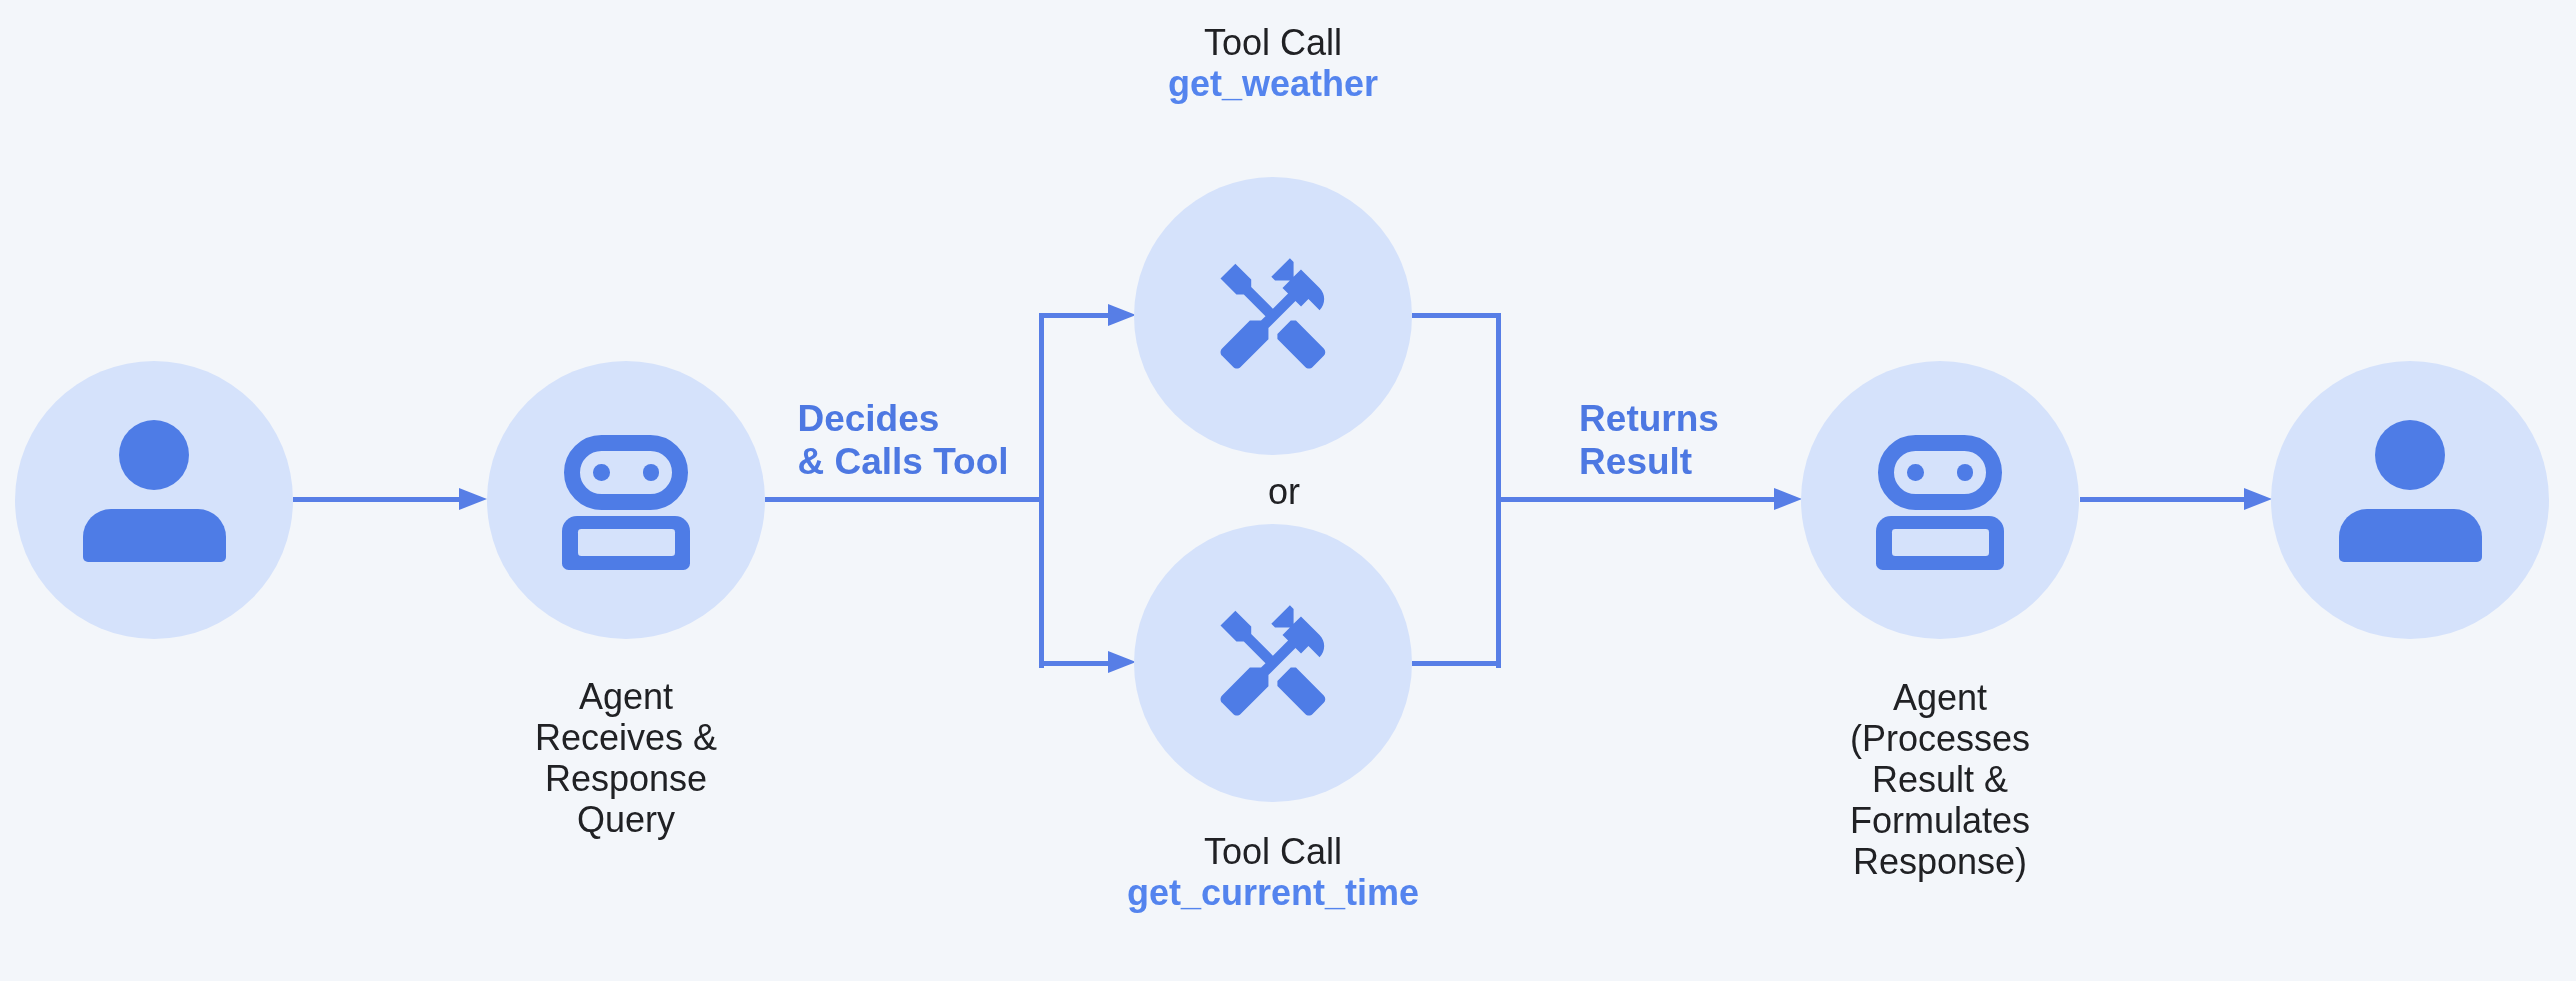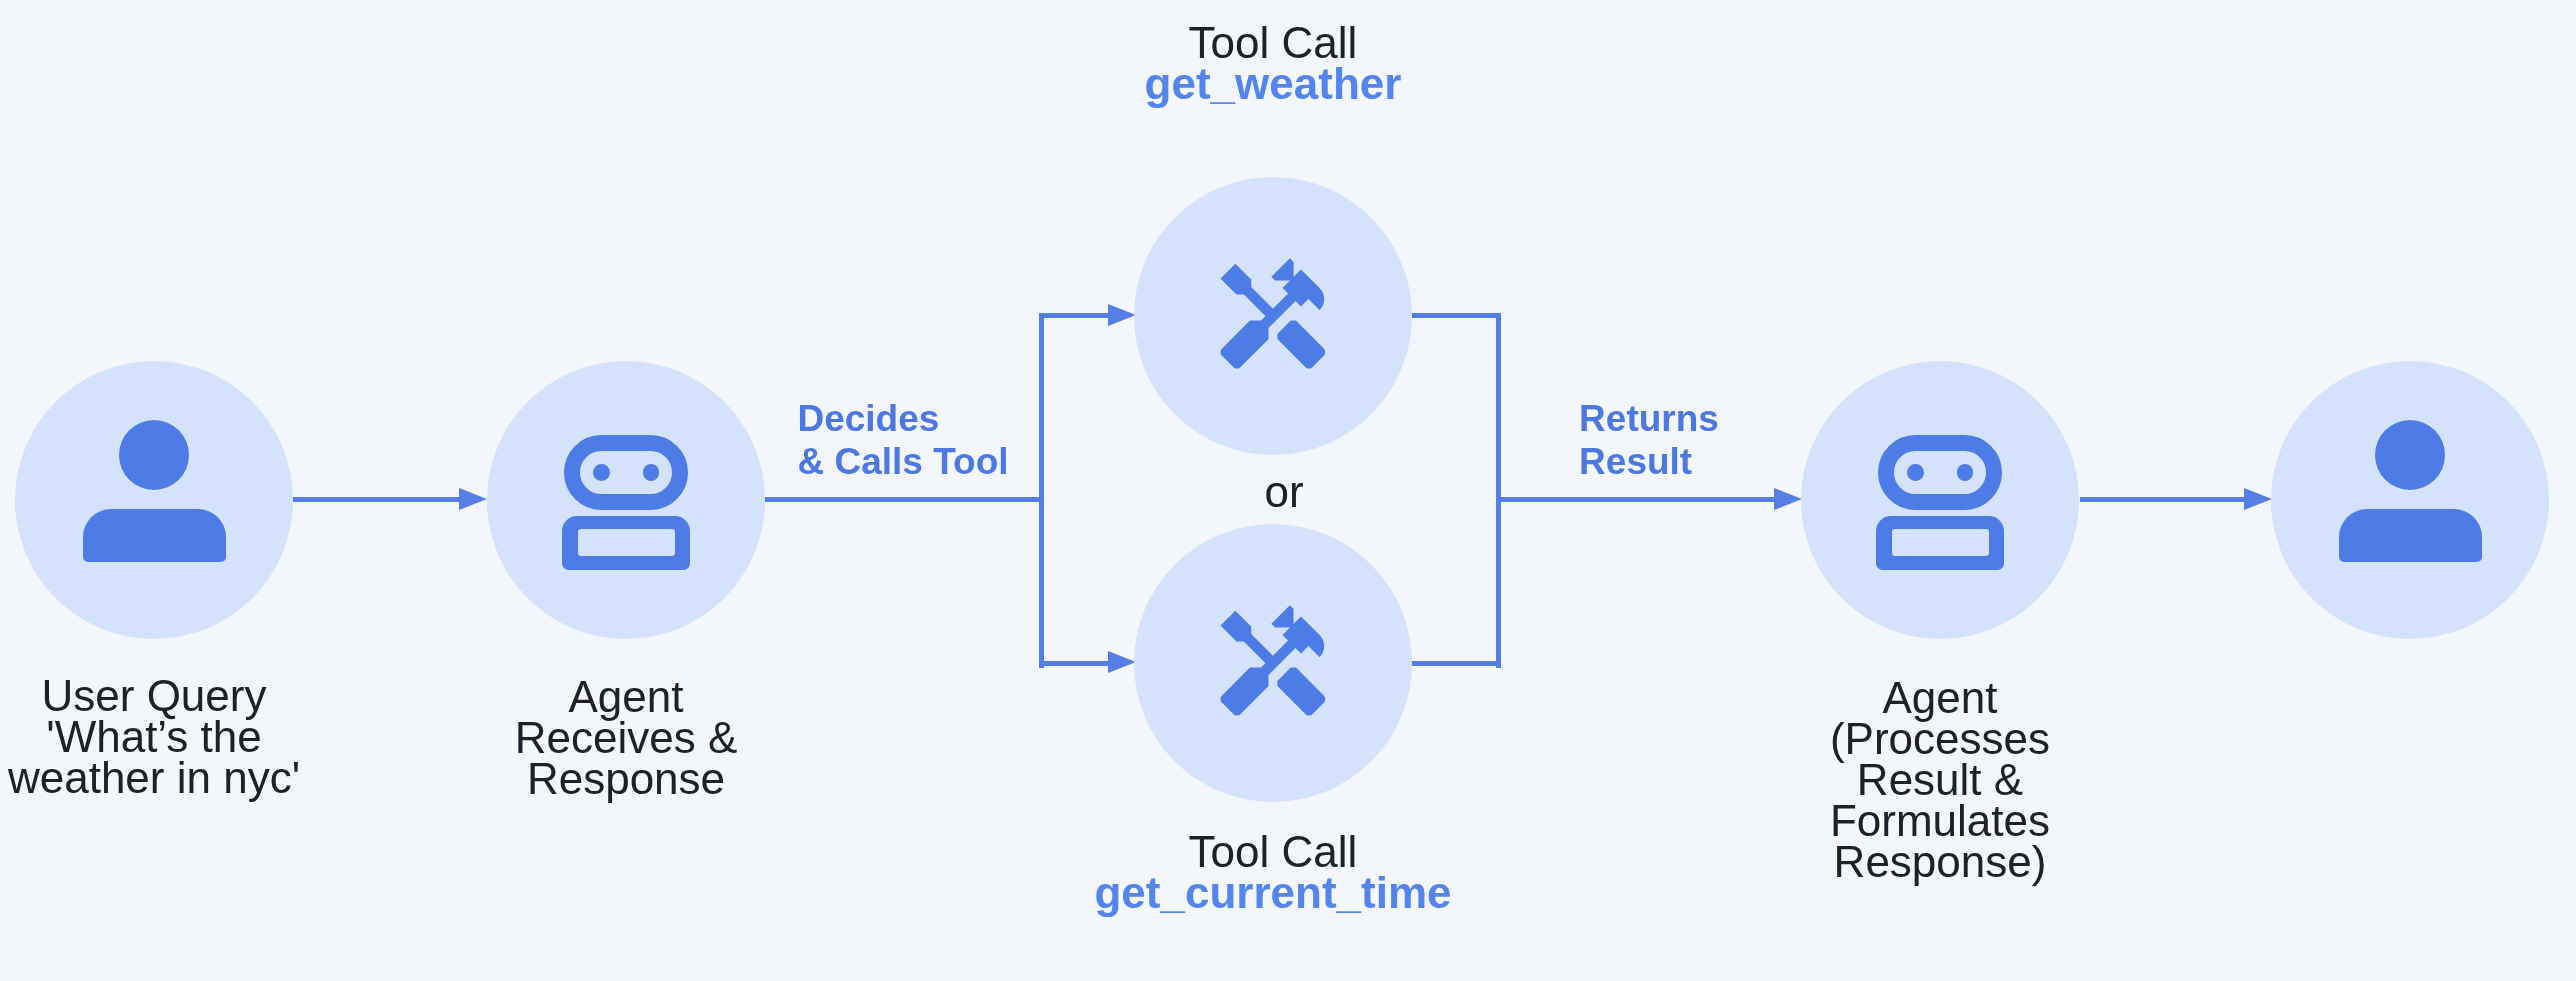--- a/index.html
+++ b/index.html
@@ -19,21 +19,21 @@
   .circle{position:absolute;width:278px;height:278px;border-radius:50%;background:var(--node-fill);}
   .hline{position:absolute;height:5px;background:var(--connector);}
   .vline{position:absolute;width:5px;background:var(--connector);}
   .arrow-right{
     position:absolute;width:0;height:0;
     border-top:11.6px solid transparent;border-bottom:11.6px solid transparent;
     border-left:28px solid var(--connector);
   }
   .caption{
     position:absolute;transform:translateX(-50%);text-align:center;
-    font-size:44px;line-height:41px;color:var(--text-dark);white-space:nowrap;
+    font-size:36px;line-height:41px;color:var(--text-dark);white-space:nowrap;
   }
   .edge-label{
     position:absolute;transform:translateX(-50%);
     font-size:37px;line-height:43px;font-weight:700;color:var(--edge-blue);white-space:nowrap;
   }
   .fn{color:var(--fn-blue);font-weight:bold;}
   
   .person-head{
     position:absolute;width:70px;height:70px;border-radius:50%;
     background:var(--icon-blue);left:calc(50% - 35px);top:59px;
@@ -137,30 +137,26 @@
     </div>
   </div>
 
   <div class="circle" style="left:2271px;top:361px">
     <div>
       <div class="person-head"></div>
       <div class="person-shoulders"></div>
     </div>
   </div>
 
-  <div class="caption" style="left:154px;top:675px">
-    <div>User Query</div>
-    <div>'What’s the</div>
-    <div>weather in nyc'</div>
-  </div>
 
   <div class="caption" style="left:626px;top:676px">
     <div>Agent</div>
     <div>Receives &amp;</div>
     <div>Response</div>
+    <div>Query</div>
   </div>
 
   <div class="caption" style="left:1273px;top:22.4px">
     <div>Tool Call</div>
     <div class="fn">get_weather</div>
   </div>
 
   <div class="caption" style="left:1284px;top:471px">
     <div>or</div>
   </div>

